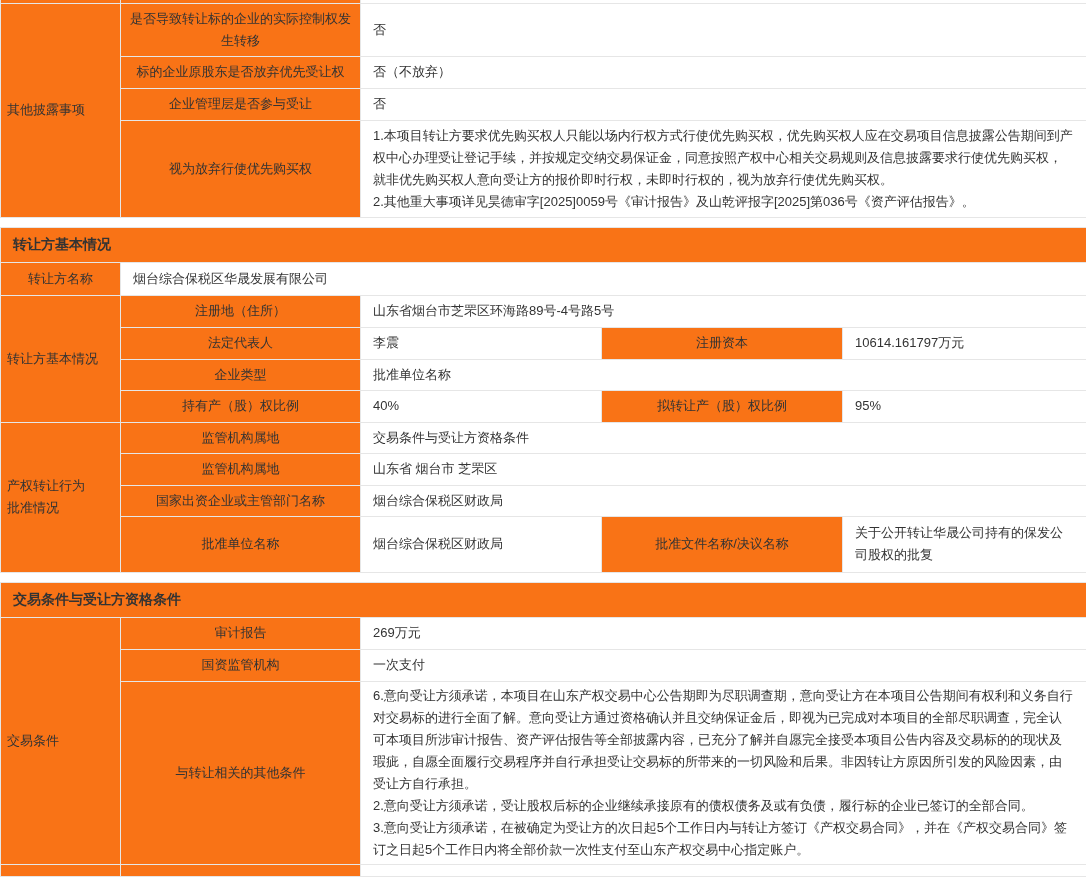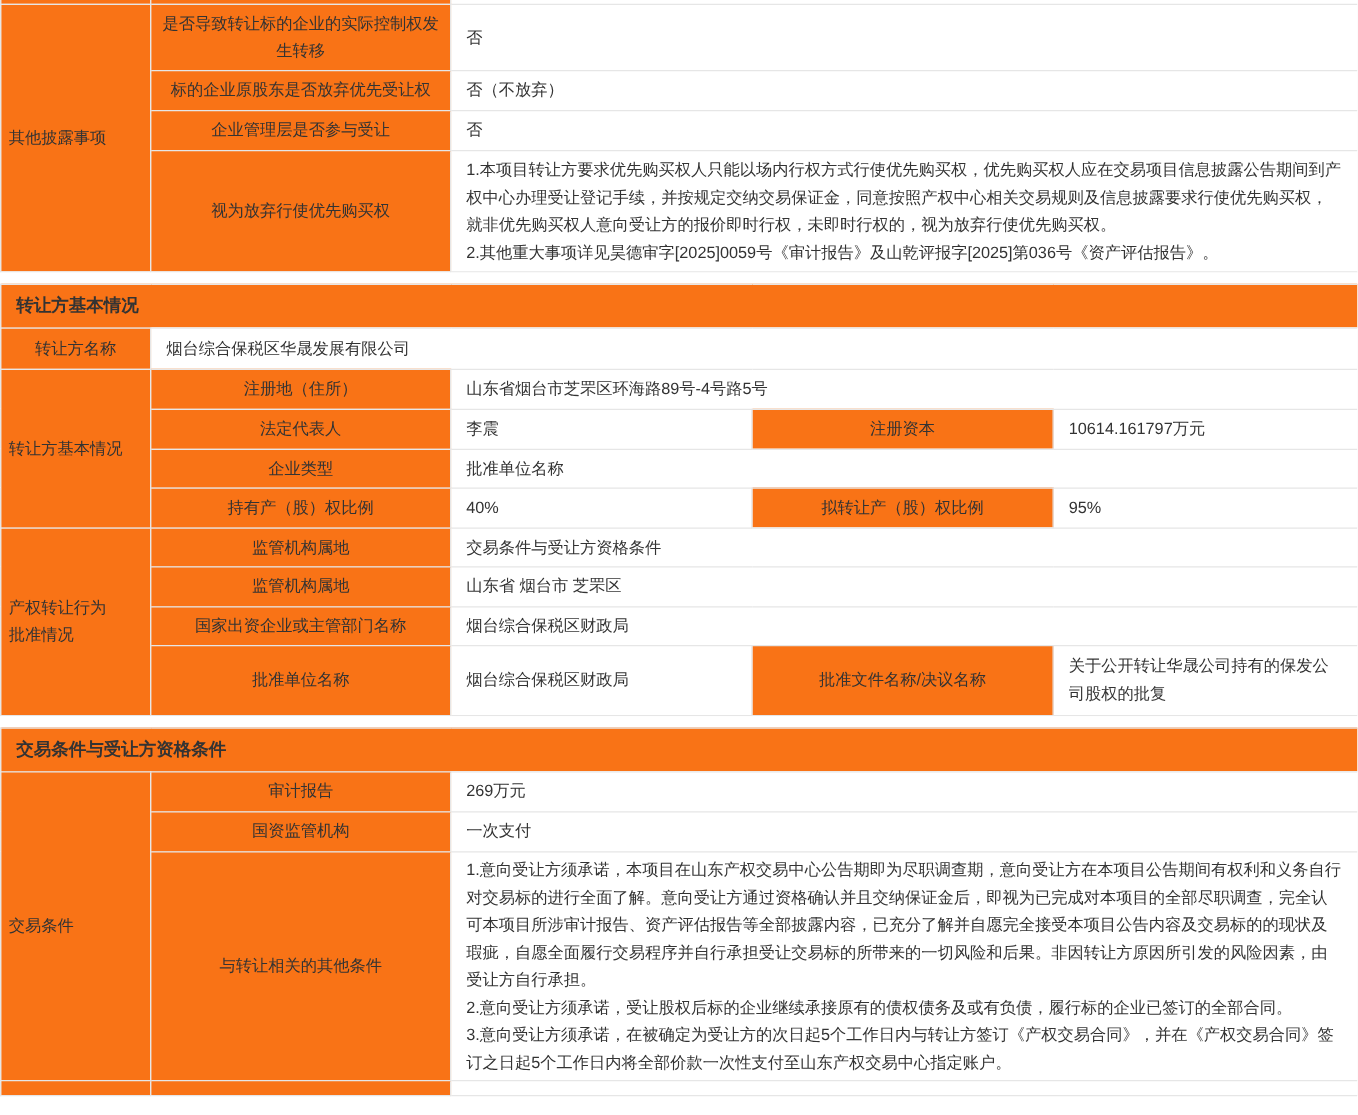--- a/index.html
+++ b/index.html
@@ -176,21 +176,21 @@
       <td class="lbl">审计报告</td>
       <td class="val">269万元</td>
     </tr>
     <tr style="height:32px">
       <td class="lbl">国资监管机构</td>
       <td class="val">一次支付</td>
     </tr>
     <tr style="height:178px">
       <td class="lbl">与转让相关的其他条件</td>
       <td class="val">
-        <div class="para">1.意向受让方须承诺，本项目在山东产权交易中心公告期即为尽职调查期，意向受让方在本项目公告期间有权利和义务自行对交易标的进行全面了解。意向受让方通过资格确认并且交纳保证金后，即视为已完成对本项目的全部尽职调查，完全认可本项目所涉审计报告、资产评估报告等全部披露内容，已充分了解并自愿完全接受本项目公告内容及交易标的的现状及瑕疵，自愿全面履行交易程序并自行承担受让交易标的所带来的一切风险和后果。非因转让方原因所引发的风险因素，由受让方自行承担。</div>
+        <div class="para">6.意向受让方须承诺，本项目在山东产权交易中心公告期即为尽职调查期，意向受让方在本项目公告期间有权利和义务自行对交易标的进行全面了解。意向受让方通过资格确认并且交纳保证金后，即视为已完成对本项目的全部尽职调查，完全认可本项目所涉审计报告、资产评估报告等全部披露内容，已充分了解并自愿完全接受本项目公告内容及交易标的的现状及瑕疵，自愿全面履行交易程序并自行承担受让交易标的所带来的一切风险和后果。非因转让方原因所引发的风险因素，由受让方自行承担。</div>
         <div class="para">2.意向受让方须承诺，受让股权后标的企业继续承接原有的债权债务及或有负债，履行标的企业已签订的全部合同。</div>
         <div class="para">3.意向受让方须承诺，在被确定为受让方的次日起5个工作日内与转让方签订《产权交易合同》，并在《产权交易合同》签订之日起5个工作日内将全部价款一次性支付至山东产权交易中心指定账户。</div>
       </td>
     </tr>
     <tr style="height:12px">
       <td class="strip-gray"></td>
       <td class="strip-gray"></td>
       <td class="strip-white"></td>
     </tr>
   </tbody>

